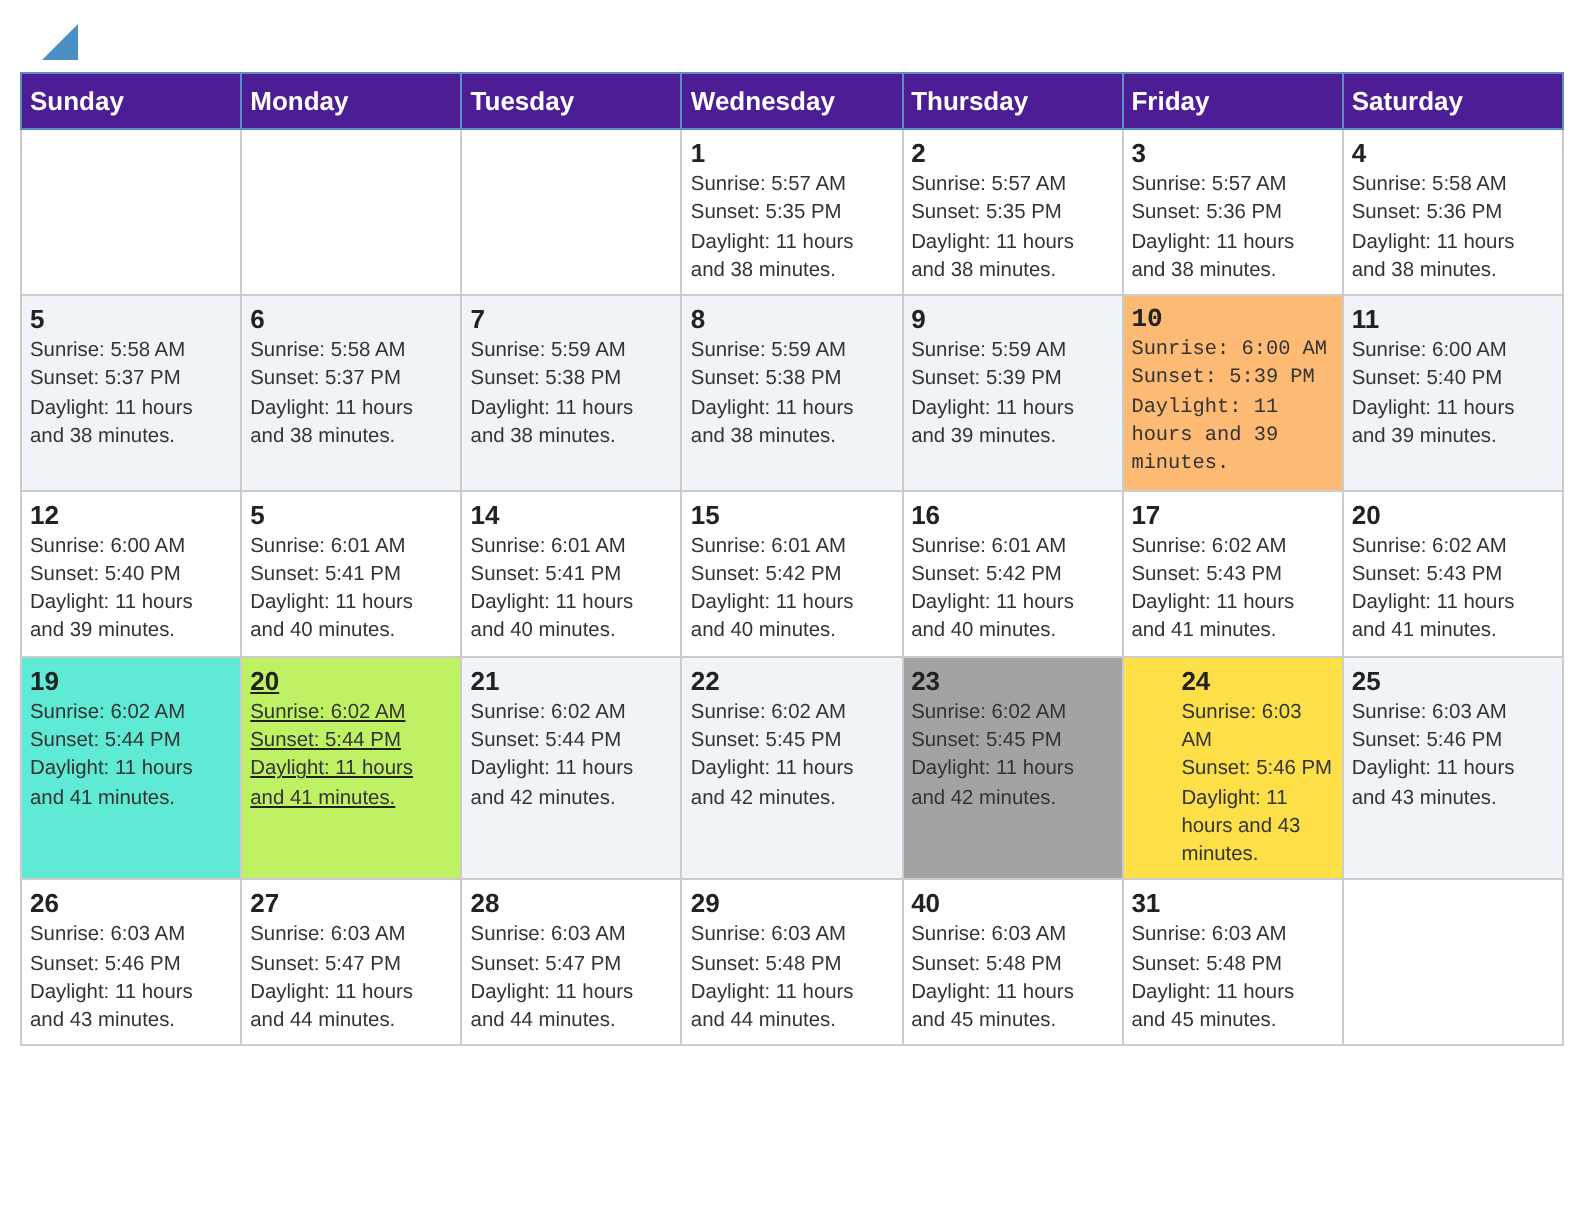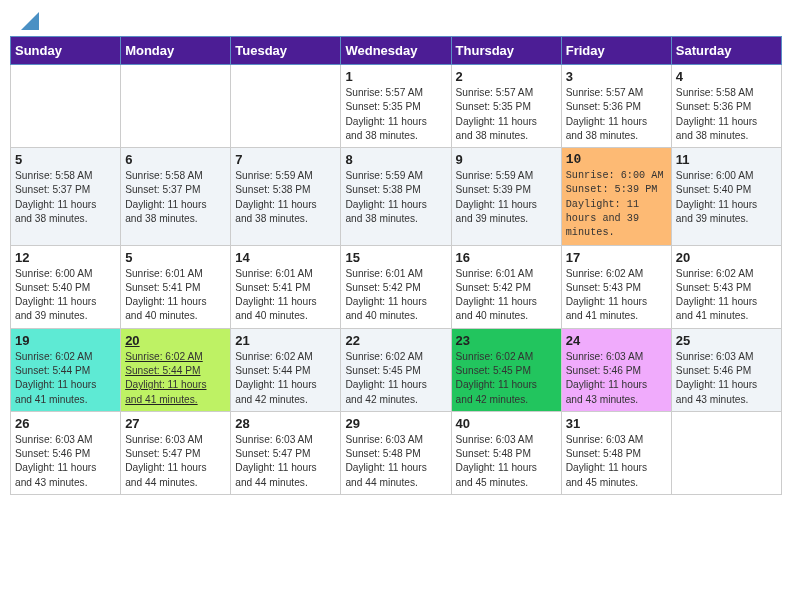--- a/index.html
+++ b/index.html
@@ -251,27 +251,27 @@
           <div class="day-info" style="white-space: pre-line;">Sunrise: 6:02 AM
 Sunset: 5:44 PM
 Daylight: 11 hours and 42 minutes.</div>
         </td>
         <td style="background: rgb(240, 244, 248);">
           <span class="day-number">22</span>
           <div class="day-info" style="white-space: pre-line;">Sunrise: 6:02 AM
 Sunset: 5:45 PM
 Daylight: 11 hours and 42 minutes.</div>
         </td>
-        <td style="background: #22c55e; margin-top: 44px;">
+        <td style="background: #a3a3a3; margin-top: 44px;">
           <span class="day-number">23</span>
           <div class="day-info" style="white-space: pre-line;">Sunrise: 6:02 AM
 Sunset: 5:45 PM
 Daylight: 11 hours and 42 minutes.</div>
         </td>
-        <td style="background: #f0abfc;">
+        <td style="background: #fde047; padding-left: 29px;">
           <span class="day-number">24</span>
           <div class="day-info" style="white-space: pre-line;">Sunrise: 6:03 AM
 Sunset: 5:46 PM
 Daylight: 11 hours and 43 minutes.</div>
         </td>
         <td style="background: rgb(240, 244, 248);">
           <span class="day-number">25</span>
           <div class="day-info" style="white-space: pre-line;">Sunrise: 6:03 AM
 Sunset: 5:46 PM
 Daylight: 11 hours and 43 minutes.</div>

